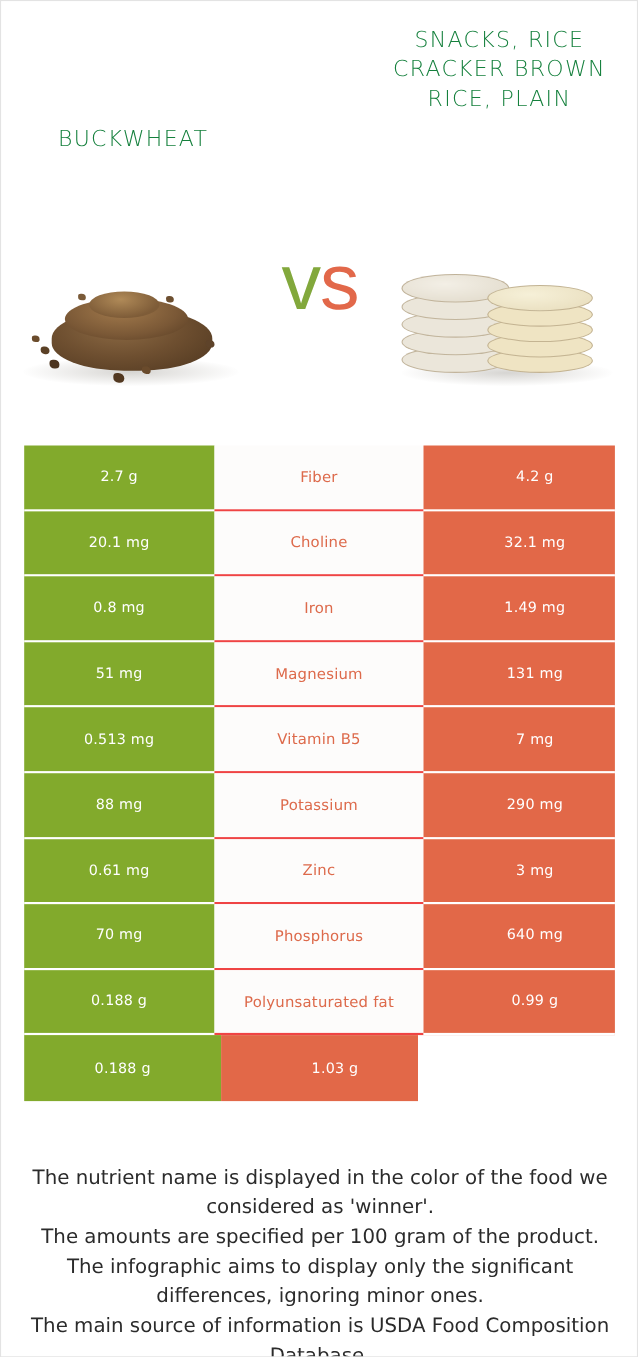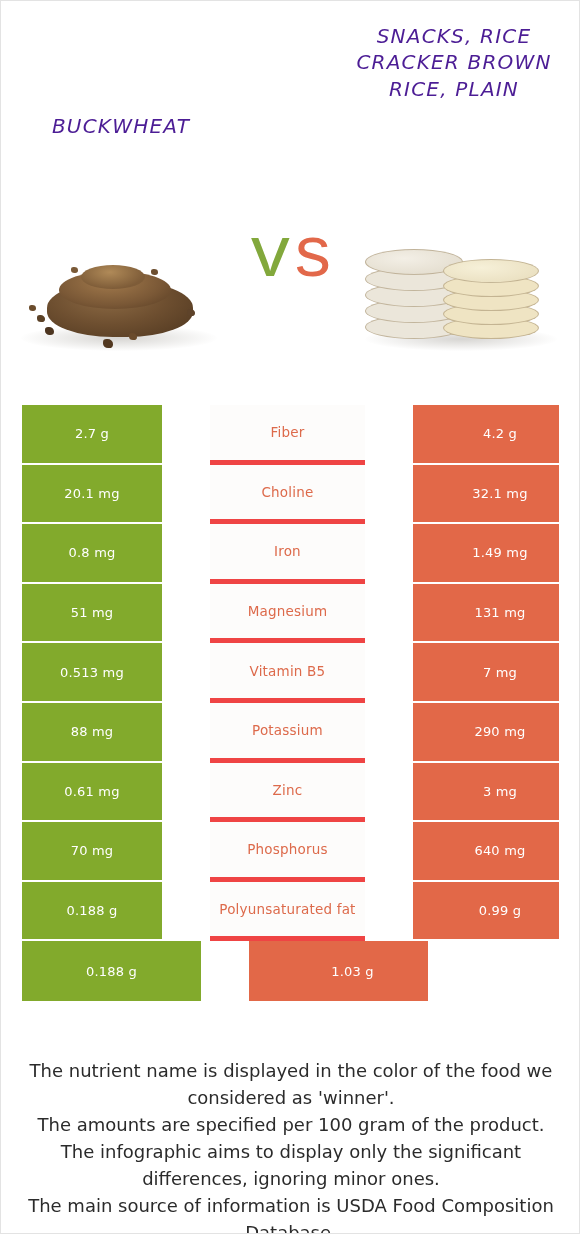--- a/index.html
+++ b/index.html
@@ -26,25 +26,24 @@
     top: 0; left: 0;
     width: 580px;
     height: 160px;
   }
   .food-title {
     position: absolute;
     font-family: "DejaVu Sans", sans-serif;
     font-weight: 300;
     font-size: 20px;
     letter-spacing: 1.2px;
-    color: #4c1d95;
+    color: #15803d;
     text-transform: uppercase;
     text-align: center;
     line-height: 1.32;
-    font-style: italic;
   }
   .food-title.left {
     left: 10px;
     width: 220px;
     bottom: 22px;
   }
   .food-title.right {
     right: 12px;
     width: 230px;
     top: 22px;
@@ -64,21 +63,21 @@
     width: 210px;
   }
   .food-photo.left  { left: 14px; }
   .food-photo.right { right: 14px; }
 
   .vs-label {
     position: absolute;
     left: 50%;
     transform: translateX(-50%);
     top: 44px;
-    font-family: Liberation Mono, monospace;
+    font-family: Liberation Sans, sans-serif;
     font-size: 72px;
     font-weight: 400;
     letter-spacing: -1px;
     line-height: 1;
     white-space: nowrap;
   }
   .vs-v { color: #82a83c; }
   .vs-s { color: #e2684a; }
 
   
@@ -111,41 +110,40 @@
     left: 21px;
     top: 404px;
     width: 537px;
     height: 596px;
   }
   .row {
     position: relative;
     display: flex;
     height: 59.6px;
     width: 100%;
-    gap: 48px;
   }
   .cell {
     display: flex;
     align-items: center;
     justify-content: center;
     font-family: "DejaVu Sans", sans-serif;
     font-size: 13px;
     letter-spacing: .2px;
   }
   .cell.left-val {
     width: 179px;
     background: #82aa2c;
     color: #ffffff;
     border-bottom: 2px solid #ffffff;
   }
   .cell.nutrient {
     width: 198px;
     background: #fdfcfb;
     color: #dd6a4b;
-    border-bottom: 5px solid #ef4444;
+    border-bottom: 2px solid #ef4444;
     font-size: 13.5px;
   }
   .cell.right-val {
     width: 179px;
     background: #e26848;
     color: #ffffff;
     border-bottom: 2px solid #ffffff;
     padding-left: 28px;
   }
   .row:last-child .cell.left-val,

